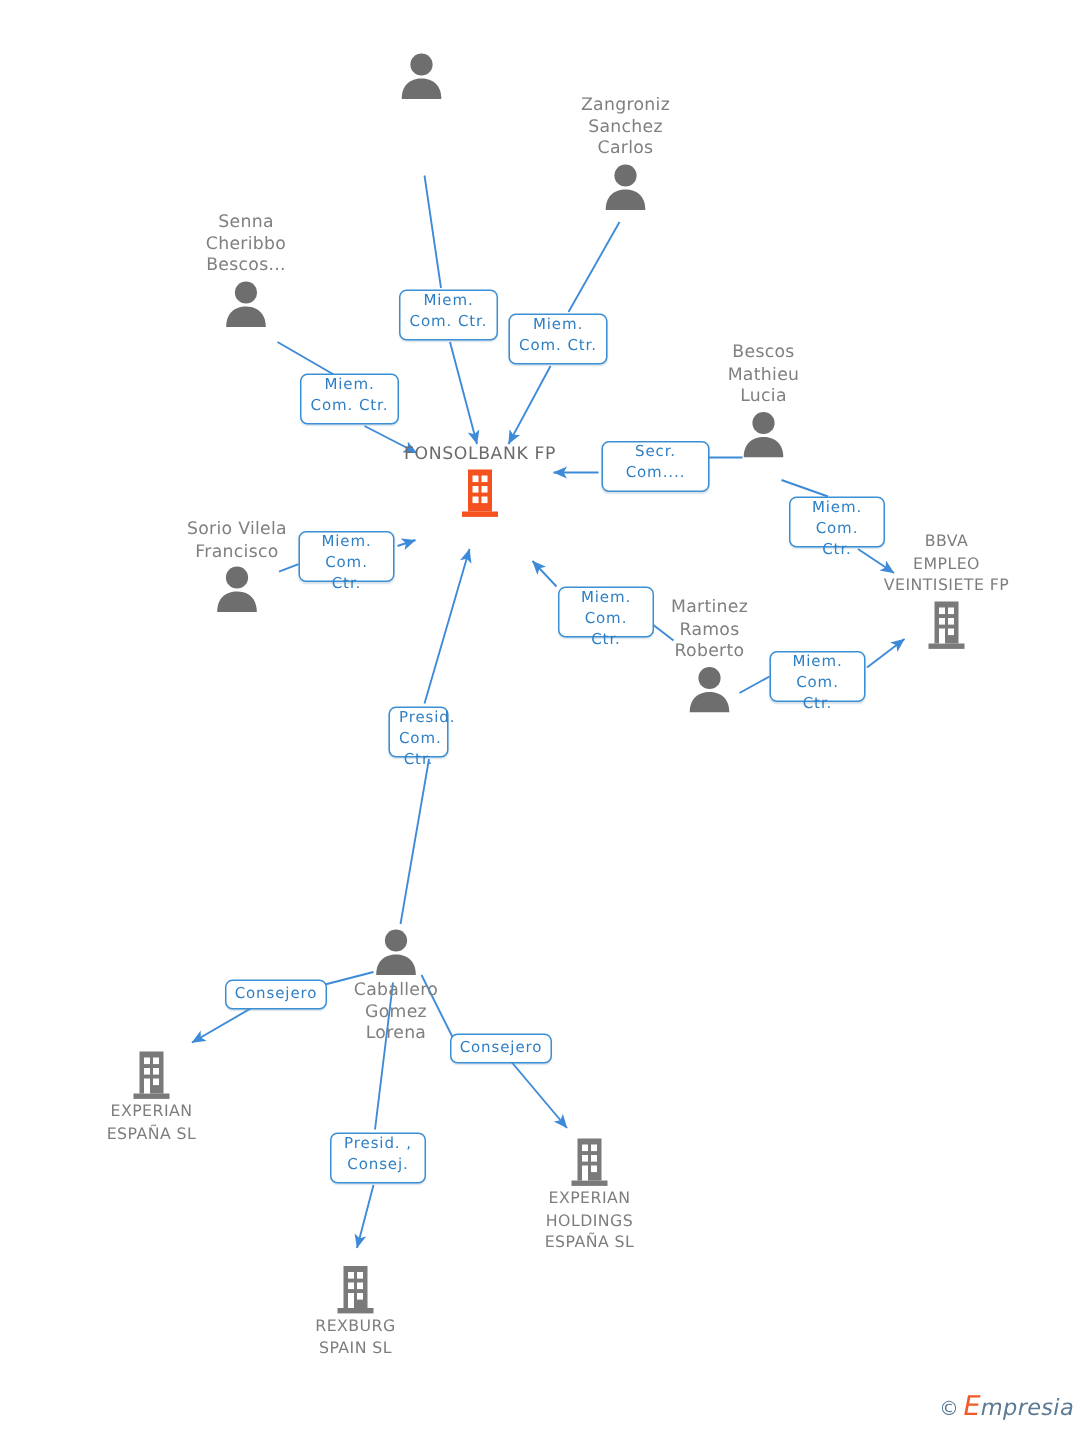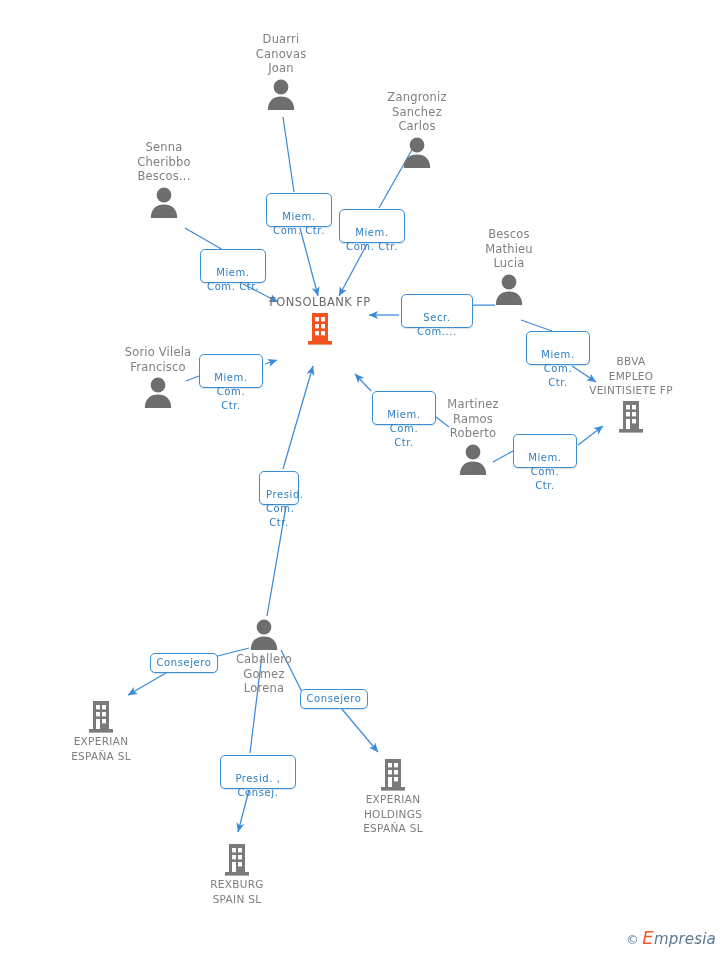--- a/index.html
+++ b/index.html
@@ -69,21 +69,21 @@
     position: absolute;
     box-sizing: border-box;
     background: #ffffff;
     border: 1px solid #3b8fd4;
     border-radius: 5px;
     color: #2f7fc4;
     font-size: 10px;
     letter-spacing: 0.6px;
     text-align: center;
     line-height: 14px;
-    padding: 16px 6px;
+    padding: 0 6px;
     white-space: pre-line;
     box-shadow: 0 1px 1px rgba(120,150,180,0.28);
   }
 
   
   #watermark {
     position: absolute;
     right: 12px;
     bottom: 12px;
     font-size: 15px;
@@ -149,32 +149,29 @@
 
       <path d="M281,650 L302,692"></path>
       <path d="M341,708 L378,752" marker-end="url(#arw)"></path>
 
       <path d="M262,655 L250,753"></path>
       <path d="M249,790 L238,832" marker-end="url(#arw)"></path>
     </g>
   </svg>
 
   <div class="node person label-above" style="left:281px; top:32px;">
-    <span class="nlabel">Duarri
-Canovas
-Joan</span>
-    <span class="icon-wrap">
-      <svg width="30" height="32" viewBox="0 0 30 32">
-          <circle cx="15" cy="9" r="7.4" fill="#6e6e6e"></circle>
-          <path d="M1.8 32 C1.8 22.6 7.6 18.4 15 18.4 C22.4 18.4 28.2 22.6 28.2 32 Z" fill="#6e6e6e"></path>
-        </svg>
-    </span>
-  </div>
-
-  <div class="node person label-above" style="left:417px; top:62px;margin-top:28px;">
+    <span class="icon-wrap">
+      <svg width="30" height="32" viewBox="0 0 30 32">
+          <circle cx="15" cy="9" r="7.4" fill="#6e6e6e"></circle>
+          <path d="M1.8 32 C1.8 22.6 7.6 18.4 15 18.4 C22.4 18.4 28.2 22.6 28.2 32 Z" fill="#6e6e6e"></path>
+        </svg>
+    </span>
+  </div>
+
+  <div class="node person label-above" style="left:417px; top:62px;">
     <span class="nlabel">Zangroniz
 Sanchez
 Carlos</span>
     <span class="icon-wrap">
       <svg width="30" height="32" viewBox="0 0 30 32">
           <circle cx="15" cy="9" r="7.4" fill="#6e6e6e"></circle>
           <path d="M1.8 32 C1.8 22.6 7.6 18.4 15 18.4 C22.4 18.4 28.2 22.6 28.2 32 Z" fill="#6e6e6e"></path>
         </svg>
     </span>
   </div>
@@ -358,20 +355,20 @@
   <div class="rbox" style="left:513px; top:434px; width:64px; height:34px;">Miem.
 Com. Ctr.</div>
 
   <div class="rbox" style="left:259px; top:471px; width:40px; height:34px;">Presid.
 Com. Ctr.</div>
 
   <div class="rbox" style="left:150px; top:653px; width:68px; height:20px; line-height:12px; padding:3px 4px;">Consejero</div>
 
   <div class="rbox" style="left:300px; top:689px; width:68px; height:20px; line-height:12px; padding:3px 4px;">Consejero</div>
 
-  <div class="rbox" style="left:220px; top:755px; width:76px; height:34px;">Presid. ,
+  <div class="rbox" style="left:220px; top:755px; width:64px; height:34px;">Presid. ,
 Consej.</div>
 
   <div id="watermark">
     <span class="cmark">©</span><span class="eletter">E</span><span>mpresia</span>
   </div>
 
 </div>
 
 </body></html>

